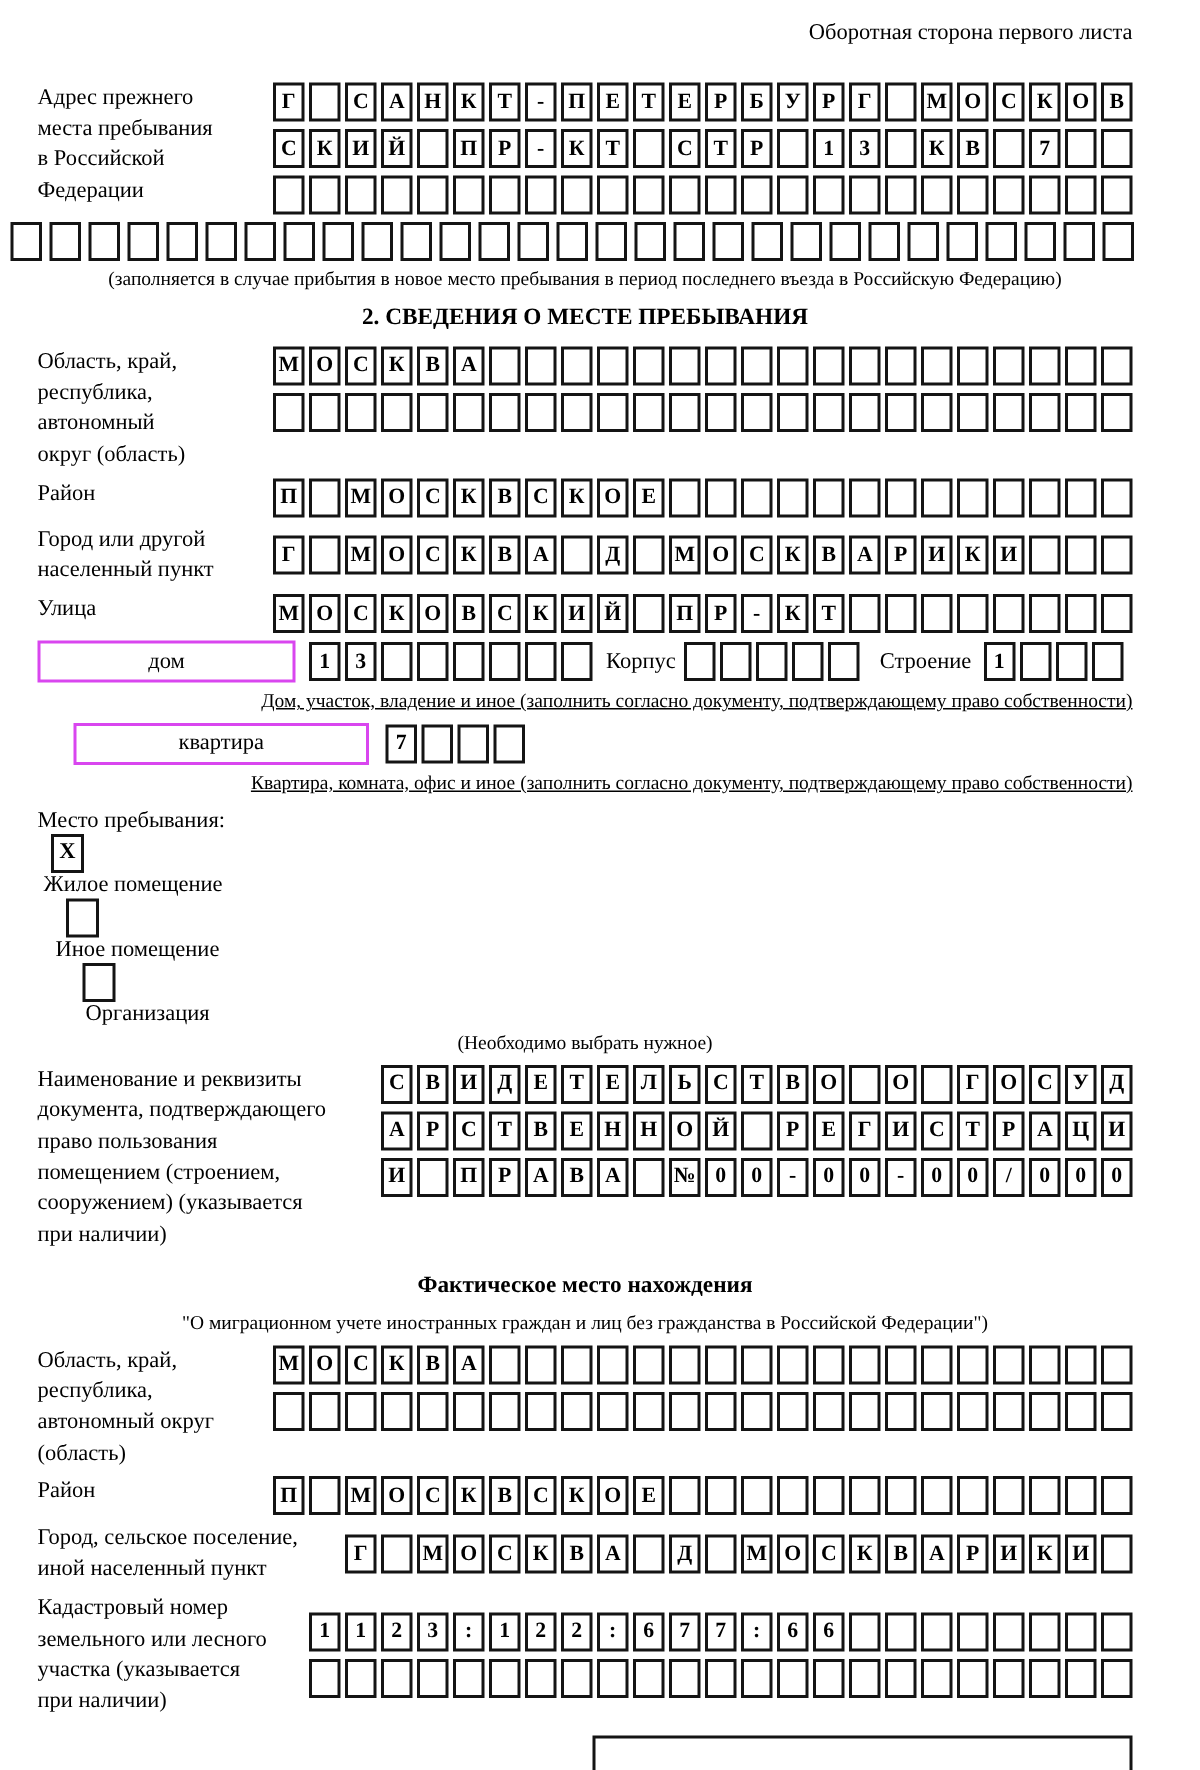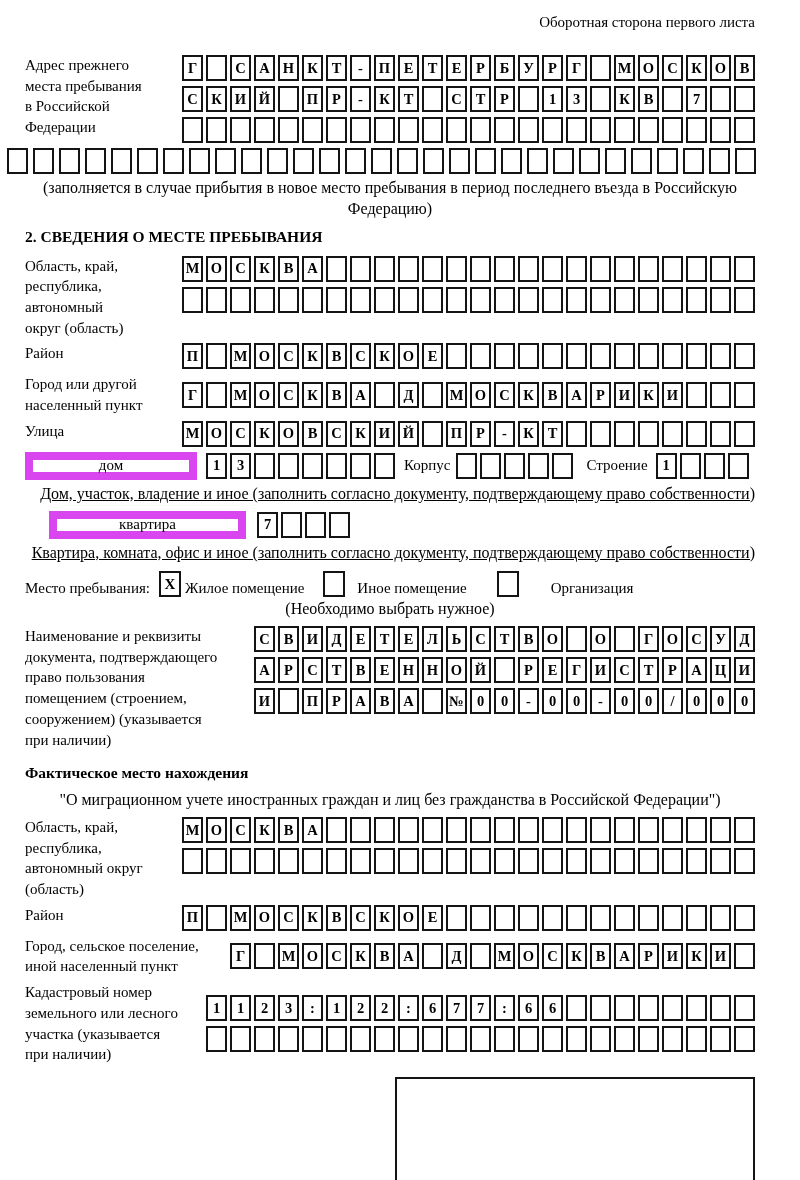--- a/index.html
+++ b/index.html
@@ -19,34 +19,34 @@
   .cell-col{margin-left:auto;display:flex;flex-direction:column;gap:5px;}
   .cells{display:flex;gap:3px;margin-left:auto;}
   .cells.left{margin-left:0;}
   .cells.wide{gap:5px;margin-left:-18px;}
   .cell{
     box-sizing:border-box;flex:0 0 auto;
     width:21px;height:26px;border:2px solid #141414;
     display:flex;align-items:center;justify-content:center;
     font-size:14.5px;font-weight:bold;background:#fff;
   }
-  .caption{font-size:16px;text-align:center;margin:2px 0 6px 0;line-height:1.3;}
+  .caption{font-size:13px;text-align:center;margin:2px 0 6px 0;line-height:1.3;}
   .caption.left{text-align:right;margin-left:0;text-decoration:underline;}
-  .section-title{font-size:15.5px;font-weight:bold;margin:8px 0 10px 0;}
+  .section-title{font-size:15.5px;font-weight:bold;text-align:center;margin:8px 0 10px 0;}
   .inline-row{display:flex;align-items:center;margin-bottom:4px;}
   .named-box{
-    box-sizing:border-box;height:28px;border:8px solid #d946ef;
+    box-sizing:border-box;height:28px;border:2px solid #d946ef;
     display:flex;align-items:center;justify-content:center;font-size:15px;background:#fff;
   }
   .inline-label{font-size:15px;}
   .checkbox{
     box-sizing:border-box;width:22px;height:26px;border:2px solid #141414;
     display:flex;align-items:center;justify-content:center;font-size:15px;font-weight:bold;background:#fff;
   }
-  .mesto-row{display:flex;align-items:flex-end;margin:8px 0 2px 0;font-size:15px;}
+  .mesto-row{display:flex;align-items:flex-start;margin:8px 0 2px 0;font-size:15px;flex-direction:column;}
   .stamp-wrap{margin-left:auto;width:402px;margin-top:12px;}
   .stamp-box{box-sizing:border-box;width:360px;height:178px;border:2px solid #141414;margin-left:auto;background:#fff;}
 </style>
 </head>
 <body>
 
 <div class="page">
 
   <div class="header-note">Оборотная сторона первого листа</div>
 

